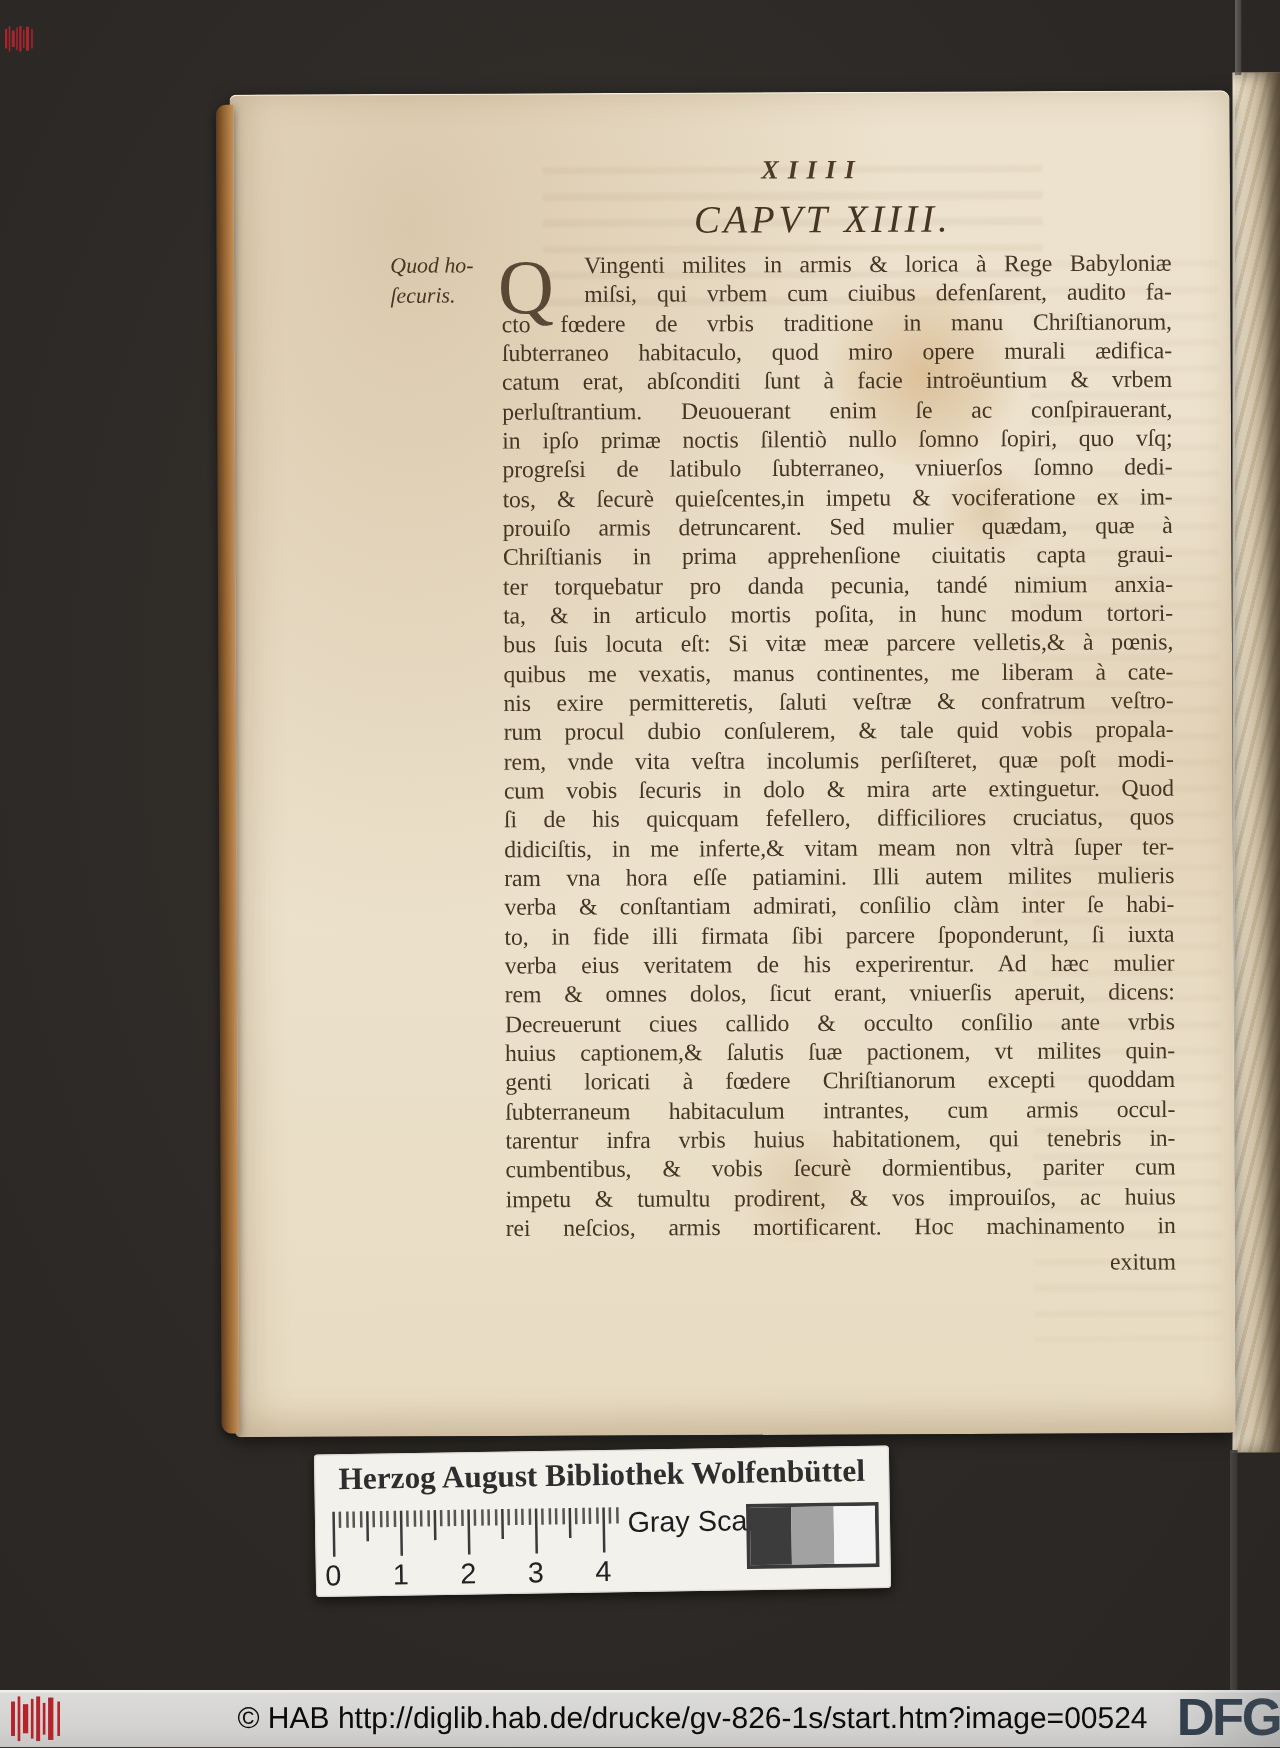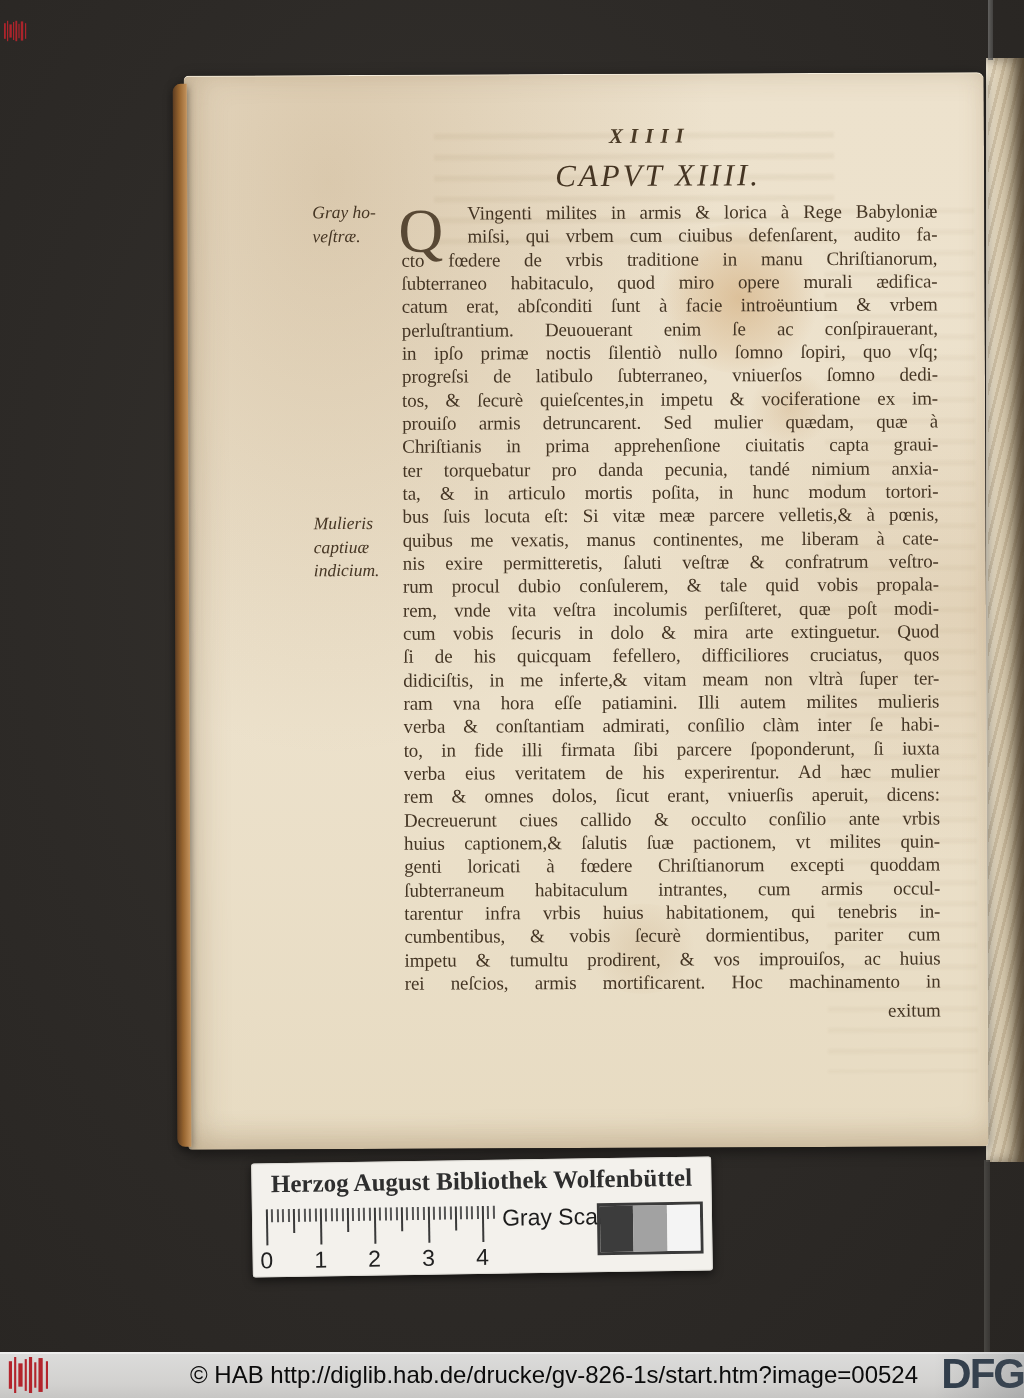--- a/index.html
+++ b/index.html
@@ -101,27 +101,22 @@
     <div class="ghost g1"></div>
     <div class="ghost g2"></div>
     <div class="stain s1"></div>
     <div class="stain s2"></div>
     <div class="stain s3"></div>
 
     <div class="liber">XIIII</div>
     <div class="caput">CAPVT XIIII.</div>
 
     <div class="mnote n1" id="note1">
-        <div>Gray ho-</div>
-        <div>veſtræ.</div>
-      </div>
-    <div class="mnote n2" id="note2">
-        <div>Mulieris</div>
-        <div>captiuæ</div>
-        <div>indicium.</div>
+        <div>Quod ho-</div>
+        <div>ſecuris.</div>
       </div>
 
     <div class="dropcap">Q</div>
     <div class="body-block" id="body-lines">
         <div class="bline indent">Vingenti milites in armis &amp; lorica à Rege Babyloniæ</div>
         <div class="bline indent">miſsi, qui vrbem cum ciuibus defenſarent, audito fa-</div>
         <div class="bline">cto fœdere de vrbis traditione in manu Chriſtianorum,</div>
         <div class="bline">ſubterraneo habitaculo, quod miro opere murali ædifica-</div>
         <div class="bline">catum erat, abſconditi ſunt à facie introëuntium &amp; vrbem</div>
         <div class="bline">perluſtrantium.  Deuouerant enim ſe ac conſpirauerant,</div>

